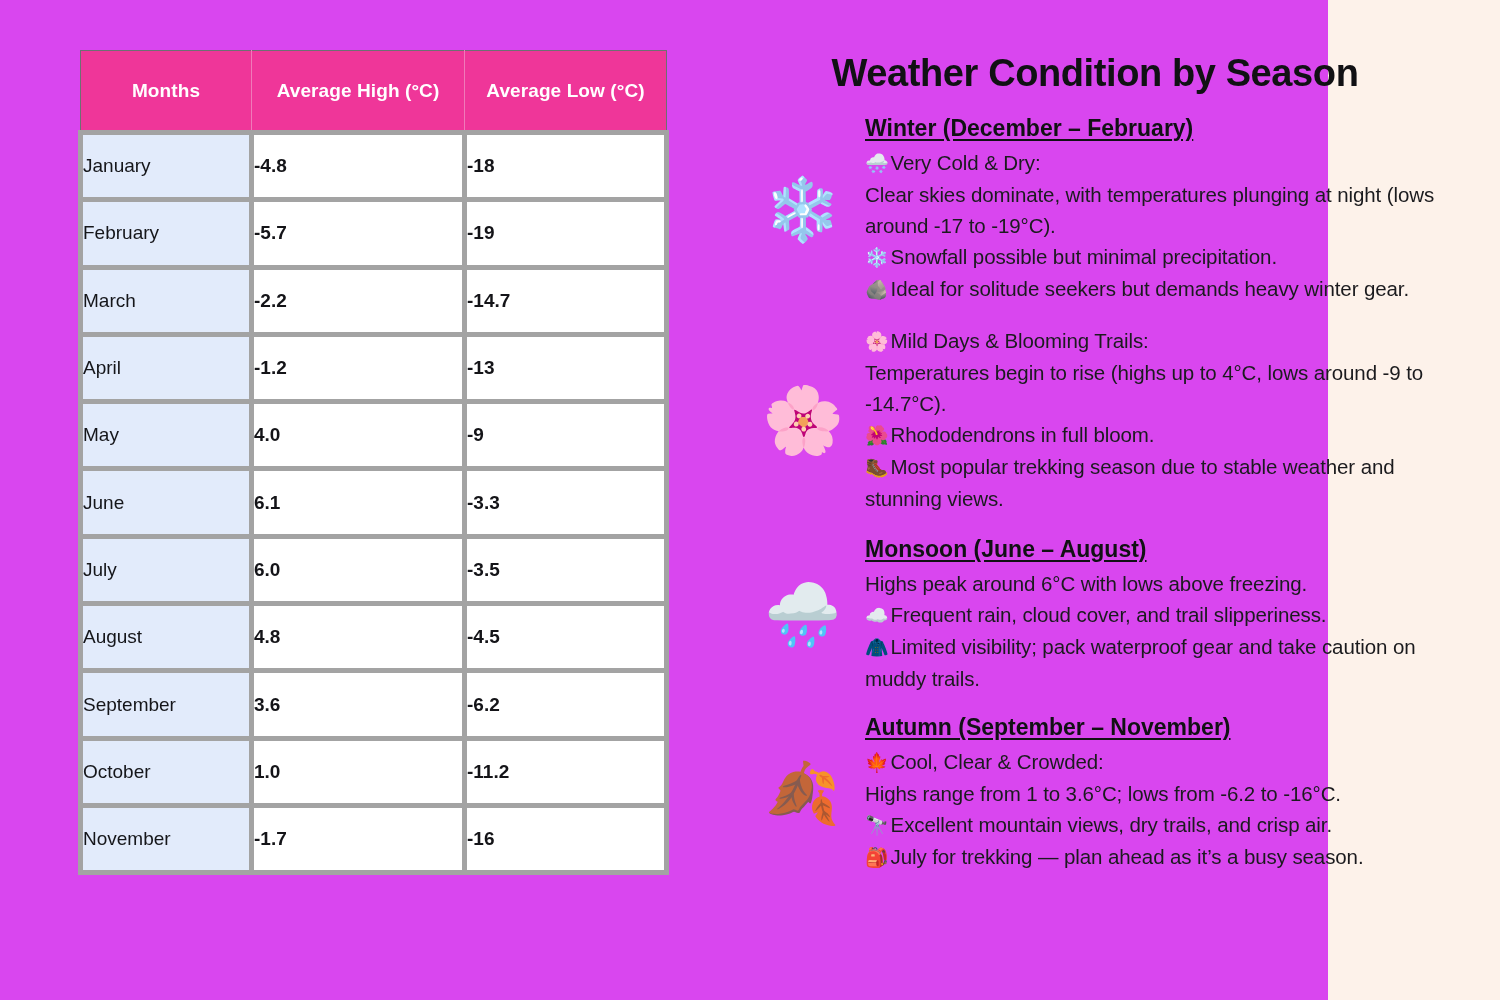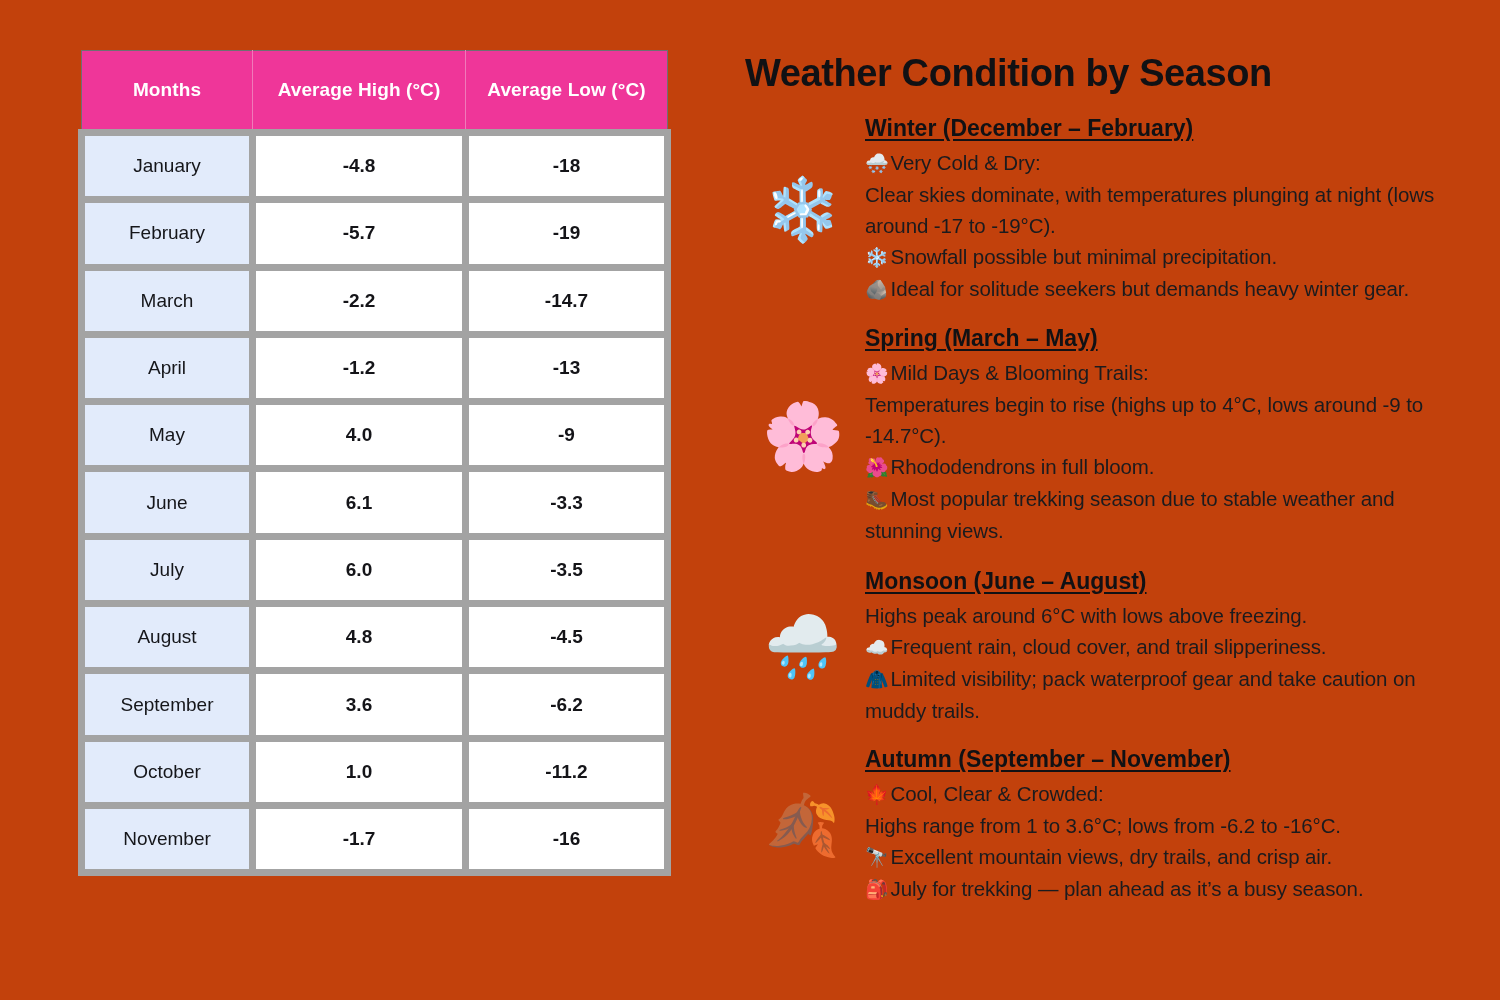--- a/index.html
+++ b/index.html
@@ -10,23 +10,23 @@
   }
 
   body {
     background: #fdf2ea;
     font-family: "Liberation Sans", sans-serif;
     overflow: hidden;
   }
 
   #page {
     position: relative;
-    width: 1500px;
+    width: 1328px;
     height: 1000px;
-    background: #c2410c;
+    background: #d946ef;
   }
 
   
   #table-panel {
     position: absolute;
     left: 78px;
     top: 50px;
     width: 586px;
   }
 
@@ -50,23 +50,23 @@
     height: 82px;
     vertical-align: middle;
     text-align: center;
     border-right: 1px solid #f07ab9;
     border-bottom: 1px solid #3b3b40;
   }
   thead th:last-child { border-right: none; }
 
   tbody td {
     height: 67.3px;
-    text-align: center;
+    text-align: left;
     vertical-align: middle;
-    border: 7px solid #a3a3a3;
+    border: 5px solid #a3a3a3;
     font-size: 19px;
   }
 
   tbody td.month-cell {
     background: #e2ebfb;
     color: #15161a;
     font-weight: 500;
   }
 
   tbody td.val-cell {
@@ -78,20 +78,21 @@
   
   #seasons-panel {
     position: absolute;
     left: 745px;
     top: 44px;
     width: 700px;
     height: 920px;
   }
 
   #main-title {
+    text-align: center;
     font-size: 38px;
     font-weight: bold;
     color: #111114;
     letter-spacing: -0.4px;
     margin-top: 8px;
     margin-bottom: 20px;
     width: 700px;
   }
 
   .season-block {
@@ -233,21 +234,20 @@
           <div class="season-heading">Winter (December – February)</div>
           <div class="season-body">
             <div class="season-line"><span class="li">🌨️</span><span>Very Cold &amp; Dry:</span></div>
             <div class="season-line"><span>Clear skies dominate, with temperatures plunging at night (lows around -17 to -19°C).</span></div>
             <div class="season-line"><span class="li">❄️</span><span>Snowfall possible but minimal precipitation.</span></div>
             <div class="season-line"><span class="li">🪨</span><span>Ideal for solitude seekers but demands heavy winter gear.</span></div>
           </div>
         </div>
         <div class="season-block" id="block-spring">
           <div class="season-emoji">🌸</div>
-          <div class="season-heading">Spring (March – May)</div>
           <div class="season-body">
             <div class="season-line"><span class="li">🌸</span><span>Mild Days &amp; Blooming Trails:</span></div>
             <div class="season-line"><span>Temperatures begin to rise (highs up to 4°C, lows around -9 to -14.7°C).</span></div>
             <div class="season-line"><span class="li">🌺</span><span>Rhododendrons in full bloom.</span></div>
             <div class="season-line"><span class="li">🥾</span><span>Most popular trekking season due to stable weather and stunning views.</span></div>
           </div>
         </div>
         <div class="season-block" id="block-monsoon">
           <div class="season-emoji">🌧️</div>
           <div class="season-heading">Monsoon (June – August)</div>

